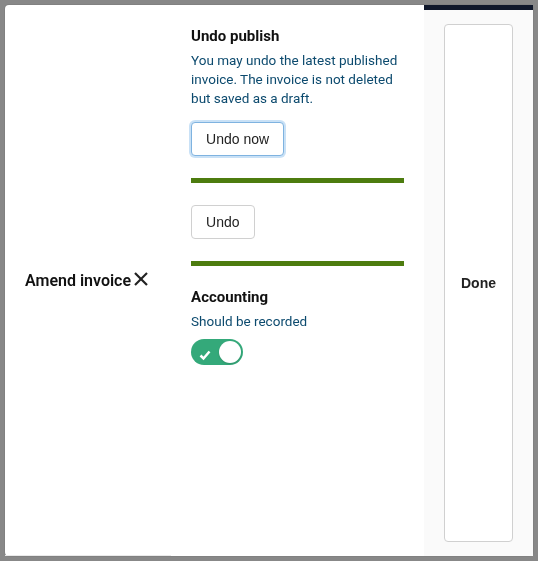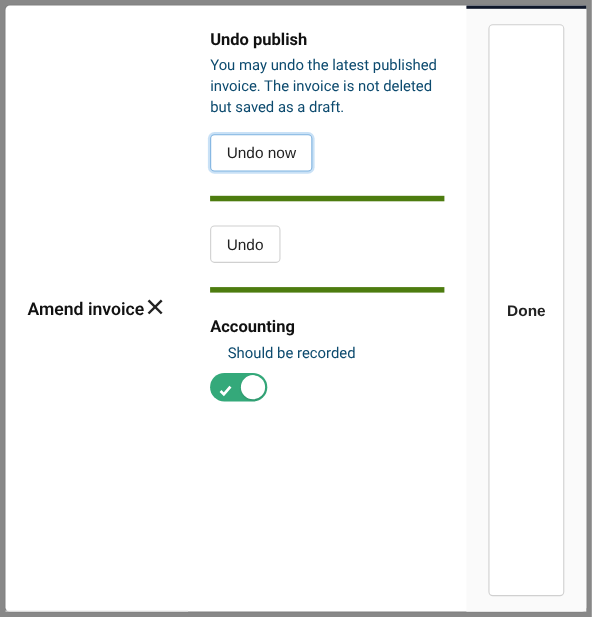--- a/index.html
+++ b/index.html
@@ -102,21 +102,21 @@
     position: absolute;
     right: 2px;
     top: 2px;
     width: 22px;
     height: 22px;
     background: #fff;
     border-radius: 50%;
     box-shadow: 0 1px 2px rgba(0,0,0,0.15);
   }
   .modal-footer {
-    border-top: 3px solid #0f172a;
+    border-top: 5px solid #0f172a;
     background: #fafafa;
     padding: 14px 20px;
     display: flex;
     justify-content: flex-end;
   }
   .btn-done {
     background: #fff;
     border: 1px solid #d0d0d0;
     border-radius: 4px;
     padding: 8px 16px;
@@ -150,21 +150,21 @@
       <p class="section-desc">You may undo the latest published invoice. The invoice is not deleted but saved as a draft.</p>
       <button class="btn focused">Undo now</button>
     </div>
 
     <div class="section">
       <button class="btn">Undo</button>
     </div>
 
     <div class="section">
       <h3 class="section-title">Accounting</h3>
-      <p class="section-desc" style="margin-bottom:6px;margin-left:16px;">Should be recorded</p>
+      <p class="section-desc" style="margin-bottom:6px;">Should be recorded</p>
       <div class="toggle">
         <span class="toggle-check">
           <svg viewBox="0 0 12 12">
               <polyline points="1.5,6.5 4.5,9.5 10.5,2.5"></polyline>
             </svg>
         </span>
         <div class="toggle-knob"></div>
       </div>
     </div>
 

